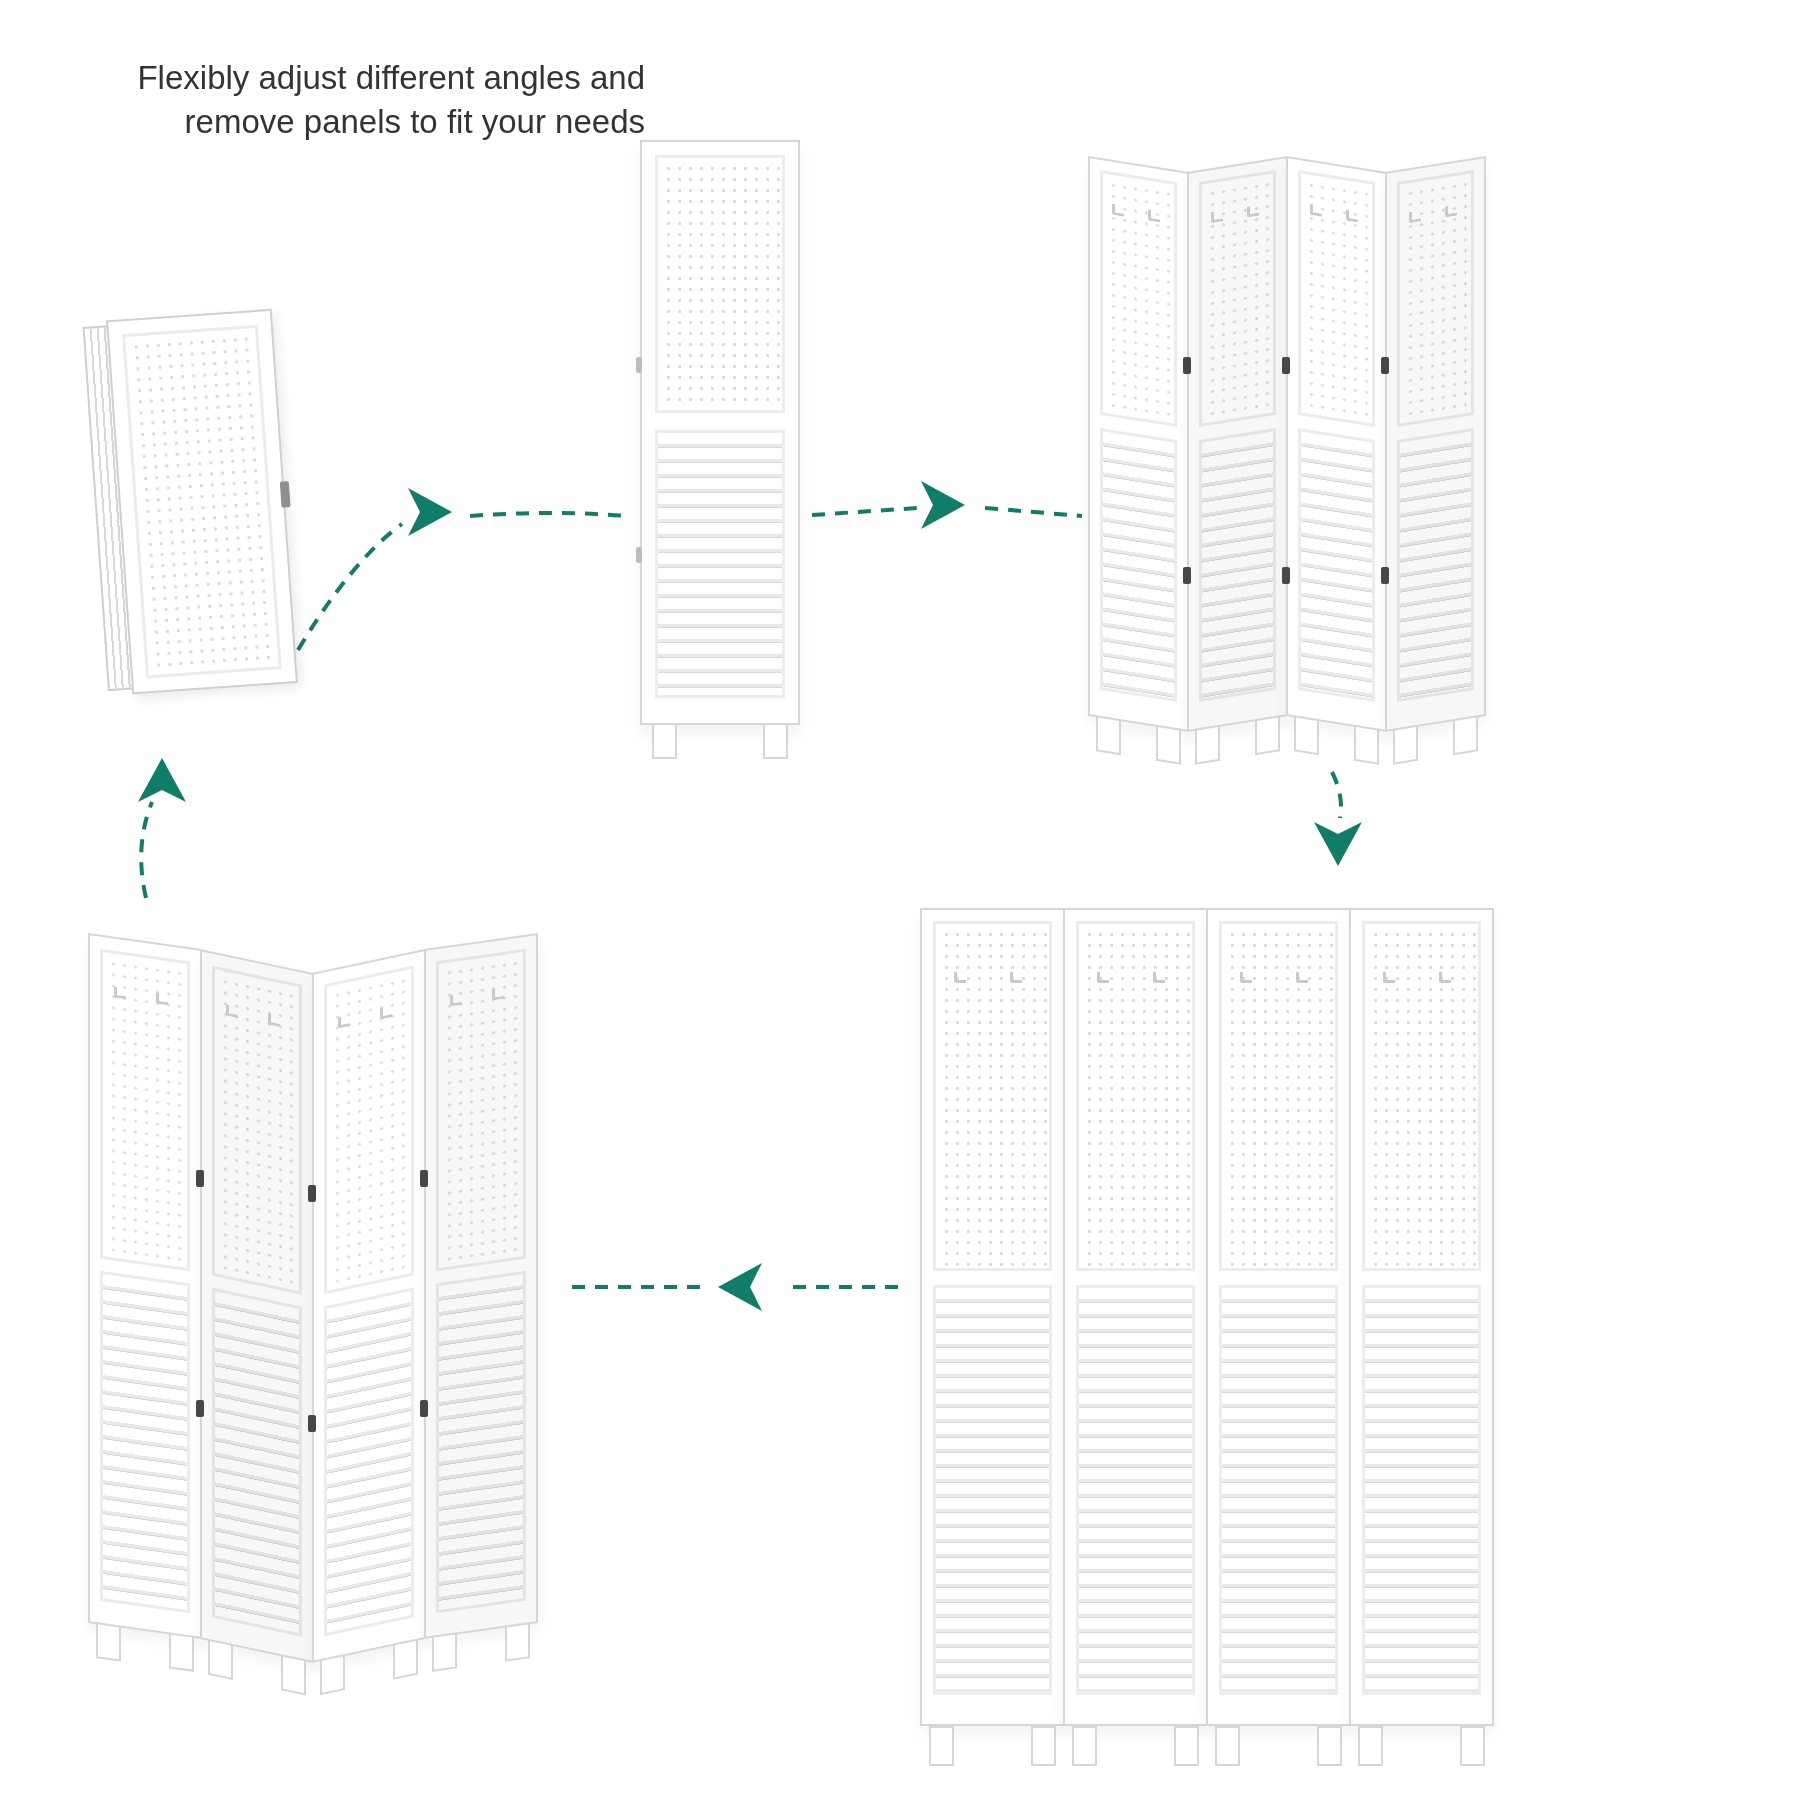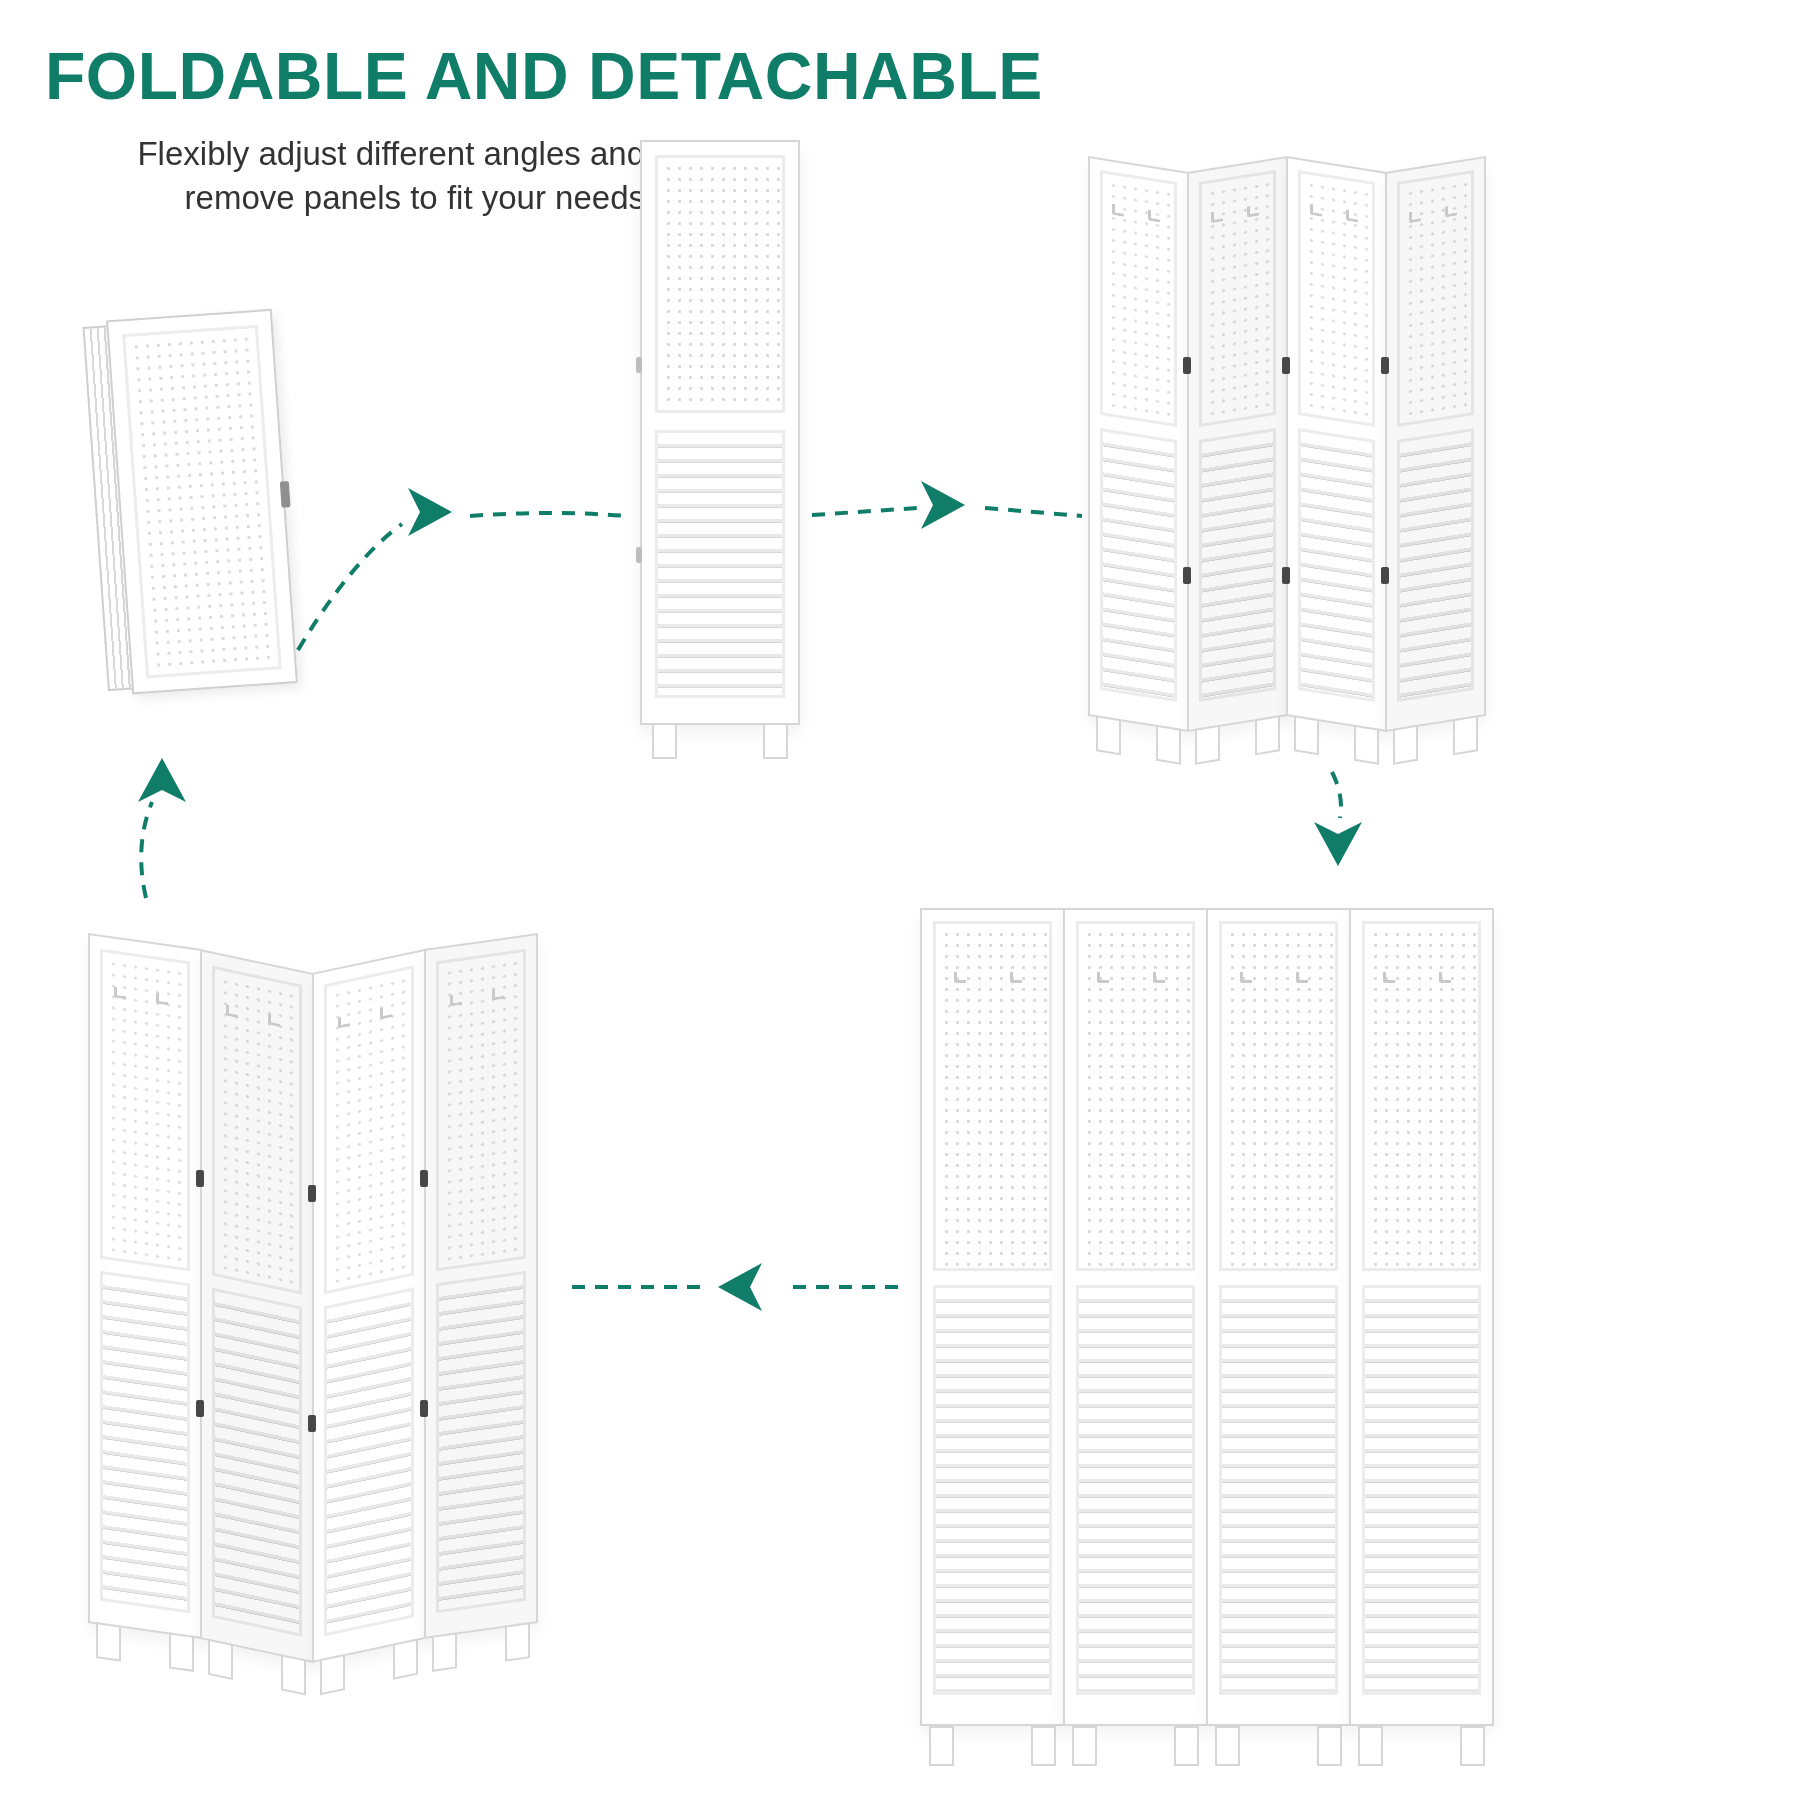--- a/index.html
+++ b/index.html
@@ -120,21 +120,20 @@
   .fp .foot{top:816px;height:40px;}
   .fp .foot.fl{left:7px;}
   .fp .foot.fr{right:7px;}
 </style>
 </head>
 <body>
 
 <div class="canvas">
 
   <div class="header">
-    <h1 class="title">FOLDABLE AND DETACHABLE</h1>
     <p class="subtitle">Flexibly adjust different angles and remove panels to fit your needs</p>
   </div>
 
   <svg class="arrows" viewBox="0 0 1800 1800">
     <g>
       <path class="dash" d="M 298 650 Q 352 560 402 524"></path>
       <polygon class="head" points="452,512 408,488 420,512 408,536"></polygon>
       <path class="dash" d="M 470 516 Q 550 510 628 516"></path>
     </g>
     <g>

